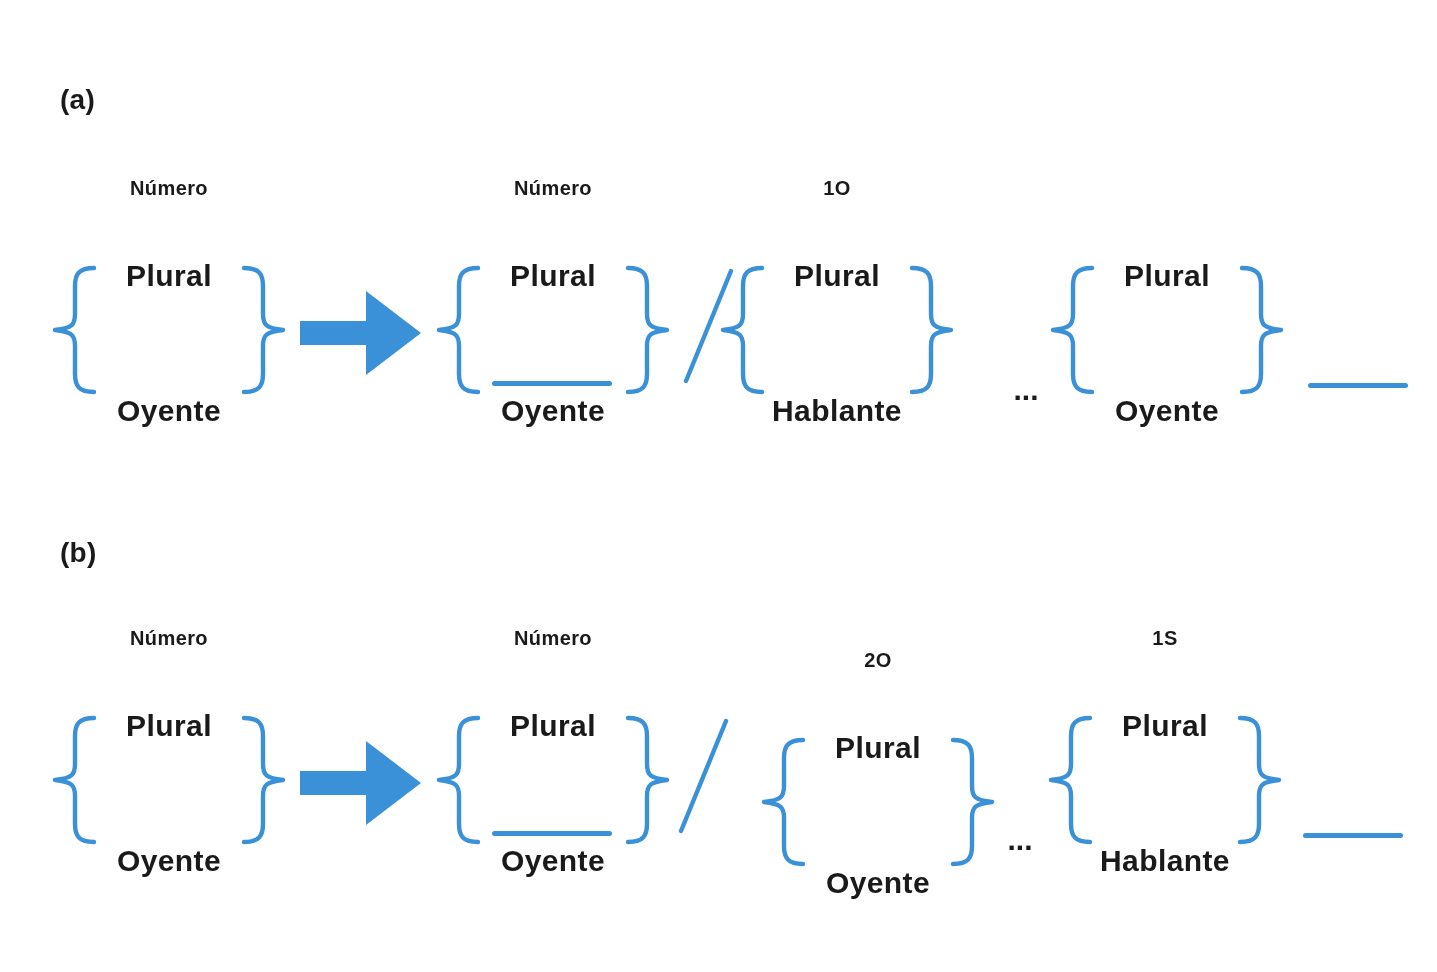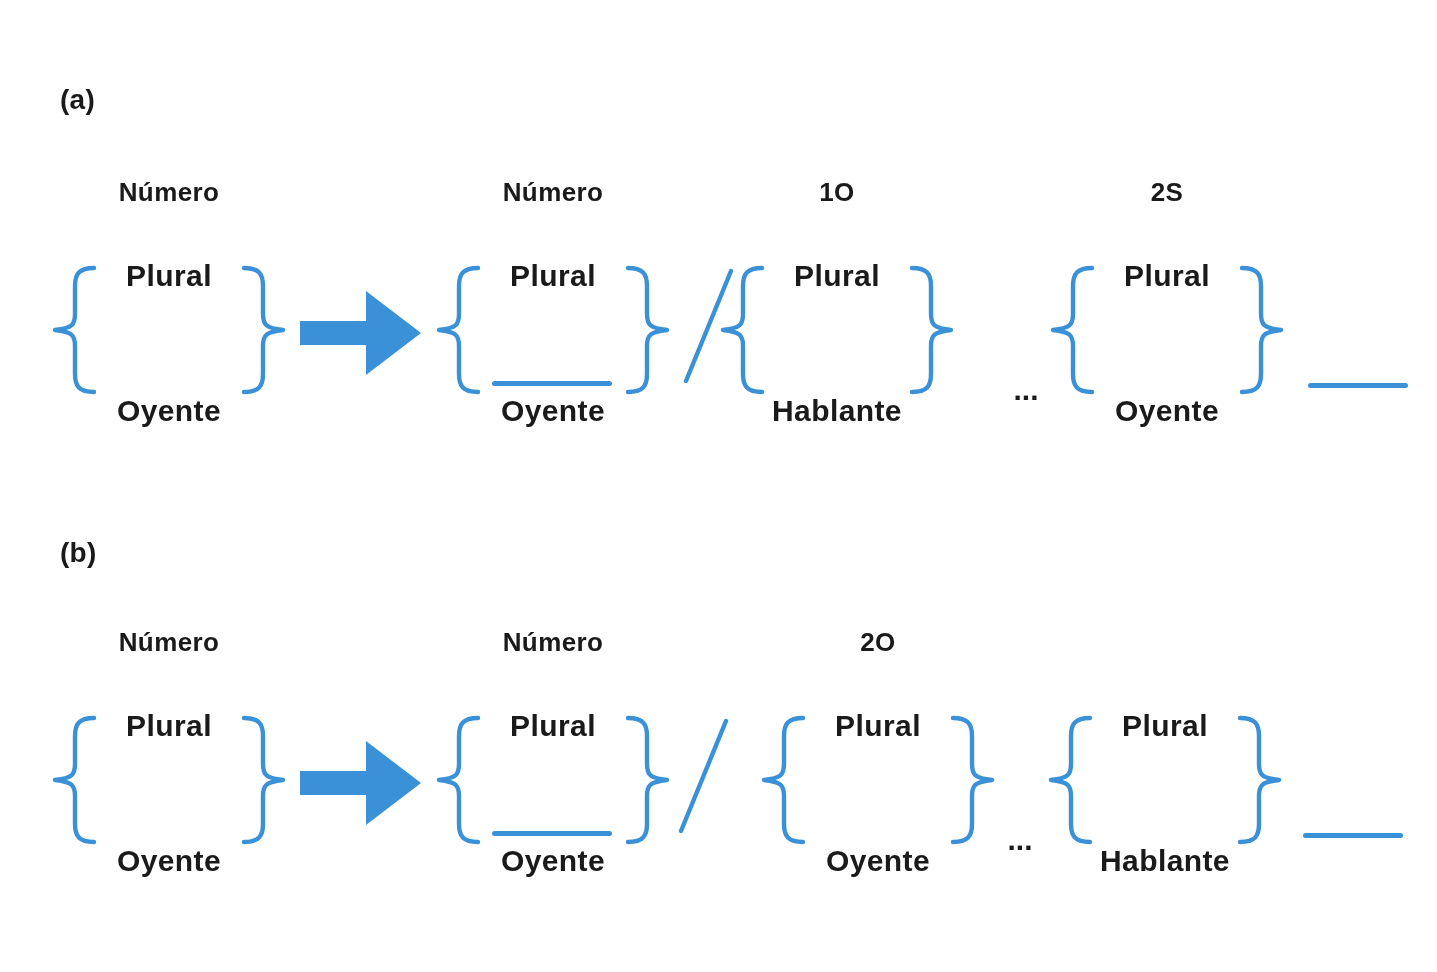--- a/index.html
+++ b/index.html
@@ -6,21 +6,21 @@
   .canvas {
     position:relative; width:1437px; height:972px; background:#ffffff;
     font-family:"Liberation Sans", sans-serif; color:#1a1a1a; overflow:hidden;
   }
   .panel-label {
     position:absolute; font-size:28px; font-weight:700; letter-spacing:0.3px;
   }
   .group { position:absolute; width:246px; height:130px; }
   .group .title {
     position:absolute; left:0; right:0; top:-88px; text-align:center;
-    font-size:26px; font-weight:700; letter-spacing:0.4px; white-space:nowrap;
+    font-size:20px; font-weight:700; letter-spacing:0.4px; white-space:nowrap;
   }
   .brace { position:absolute; top:0; width:52px; height:130px; }
   .brace.left  { left:0; }
   .brace.right { right:0; }
   .word {
     position:absolute; left:46px; right:46px; text-align:center;
     font-size:30px; font-weight:700; letter-spacing:0.4px; line-height:34px;
     white-space:nowrap;
   }
   .word.top    { top:-6px;text-align:center; }
@@ -97,21 +97,20 @@
       <div class="word top">Plural</div>
       <div class="word bottom">Hablante</div>
       <svg class="brace right" viewBox="0 0 52 130">
           <use href="#rbrace"></use>
         </svg>
     </div>
 
     <div class="dots" style="left:998px; top:373px;">...</div>
 
     <div class="group" style="left:1044px; top:265px;">
-      <div class="title">2S</div>
       <svg class="brace left" viewBox="0 0 52 130">
           <use href="#lbrace"></use>
         </svg>
       <div class="word top">Plural</div>
       <div class="word bottom">Oyente</div>
       <svg class="brace right" viewBox="0 0 52 130">
           <use href="#rbrace"></use>
         </svg>
     </div>
 
@@ -147,35 +146,36 @@
       <div class="strike"></div>
       <svg class="brace right" viewBox="0 0 52 130">
           <use href="#rbrace"></use>
         </svg>
     </div>
 
     <svg class="slash" style="left:678px; top:718px;" viewBox="0 0 52 116">
         <use href="#slashline"></use>
       </svg>
 
-    <div class="group" style="left:755px; top:715px;">
+    <div class="group" style="left:755px; top:737px;">
       <div class="title">2O</div>
       <svg class="brace left" viewBox="0 0 52 130">
           <use href="#lbrace"></use>
         </svg>
       <div class="word top">Plural</div>
       <div class="word bottom">Oyente</div>
       <svg class="brace right" viewBox="0 0 52 130">
           <use href="#rbrace"></use>
         </svg>
     </div>
 
     <div class="dots" style="left:992px; top:823px;">...</div>
 
     <div class="group" style="left:1042px; top:715px;">
+      <div class="title">1S</div>
       <svg class="brace left" viewBox="0 0 52 130">
           <use href="#lbrace"></use>
         </svg>
       <div class="word top">Plural</div>
       <div class="word bottom">Hablante</div>
       <svg class="brace right" viewBox="0 0 52 130">
           <use href="#rbrace"></use>
         </svg>
     </div>
 

